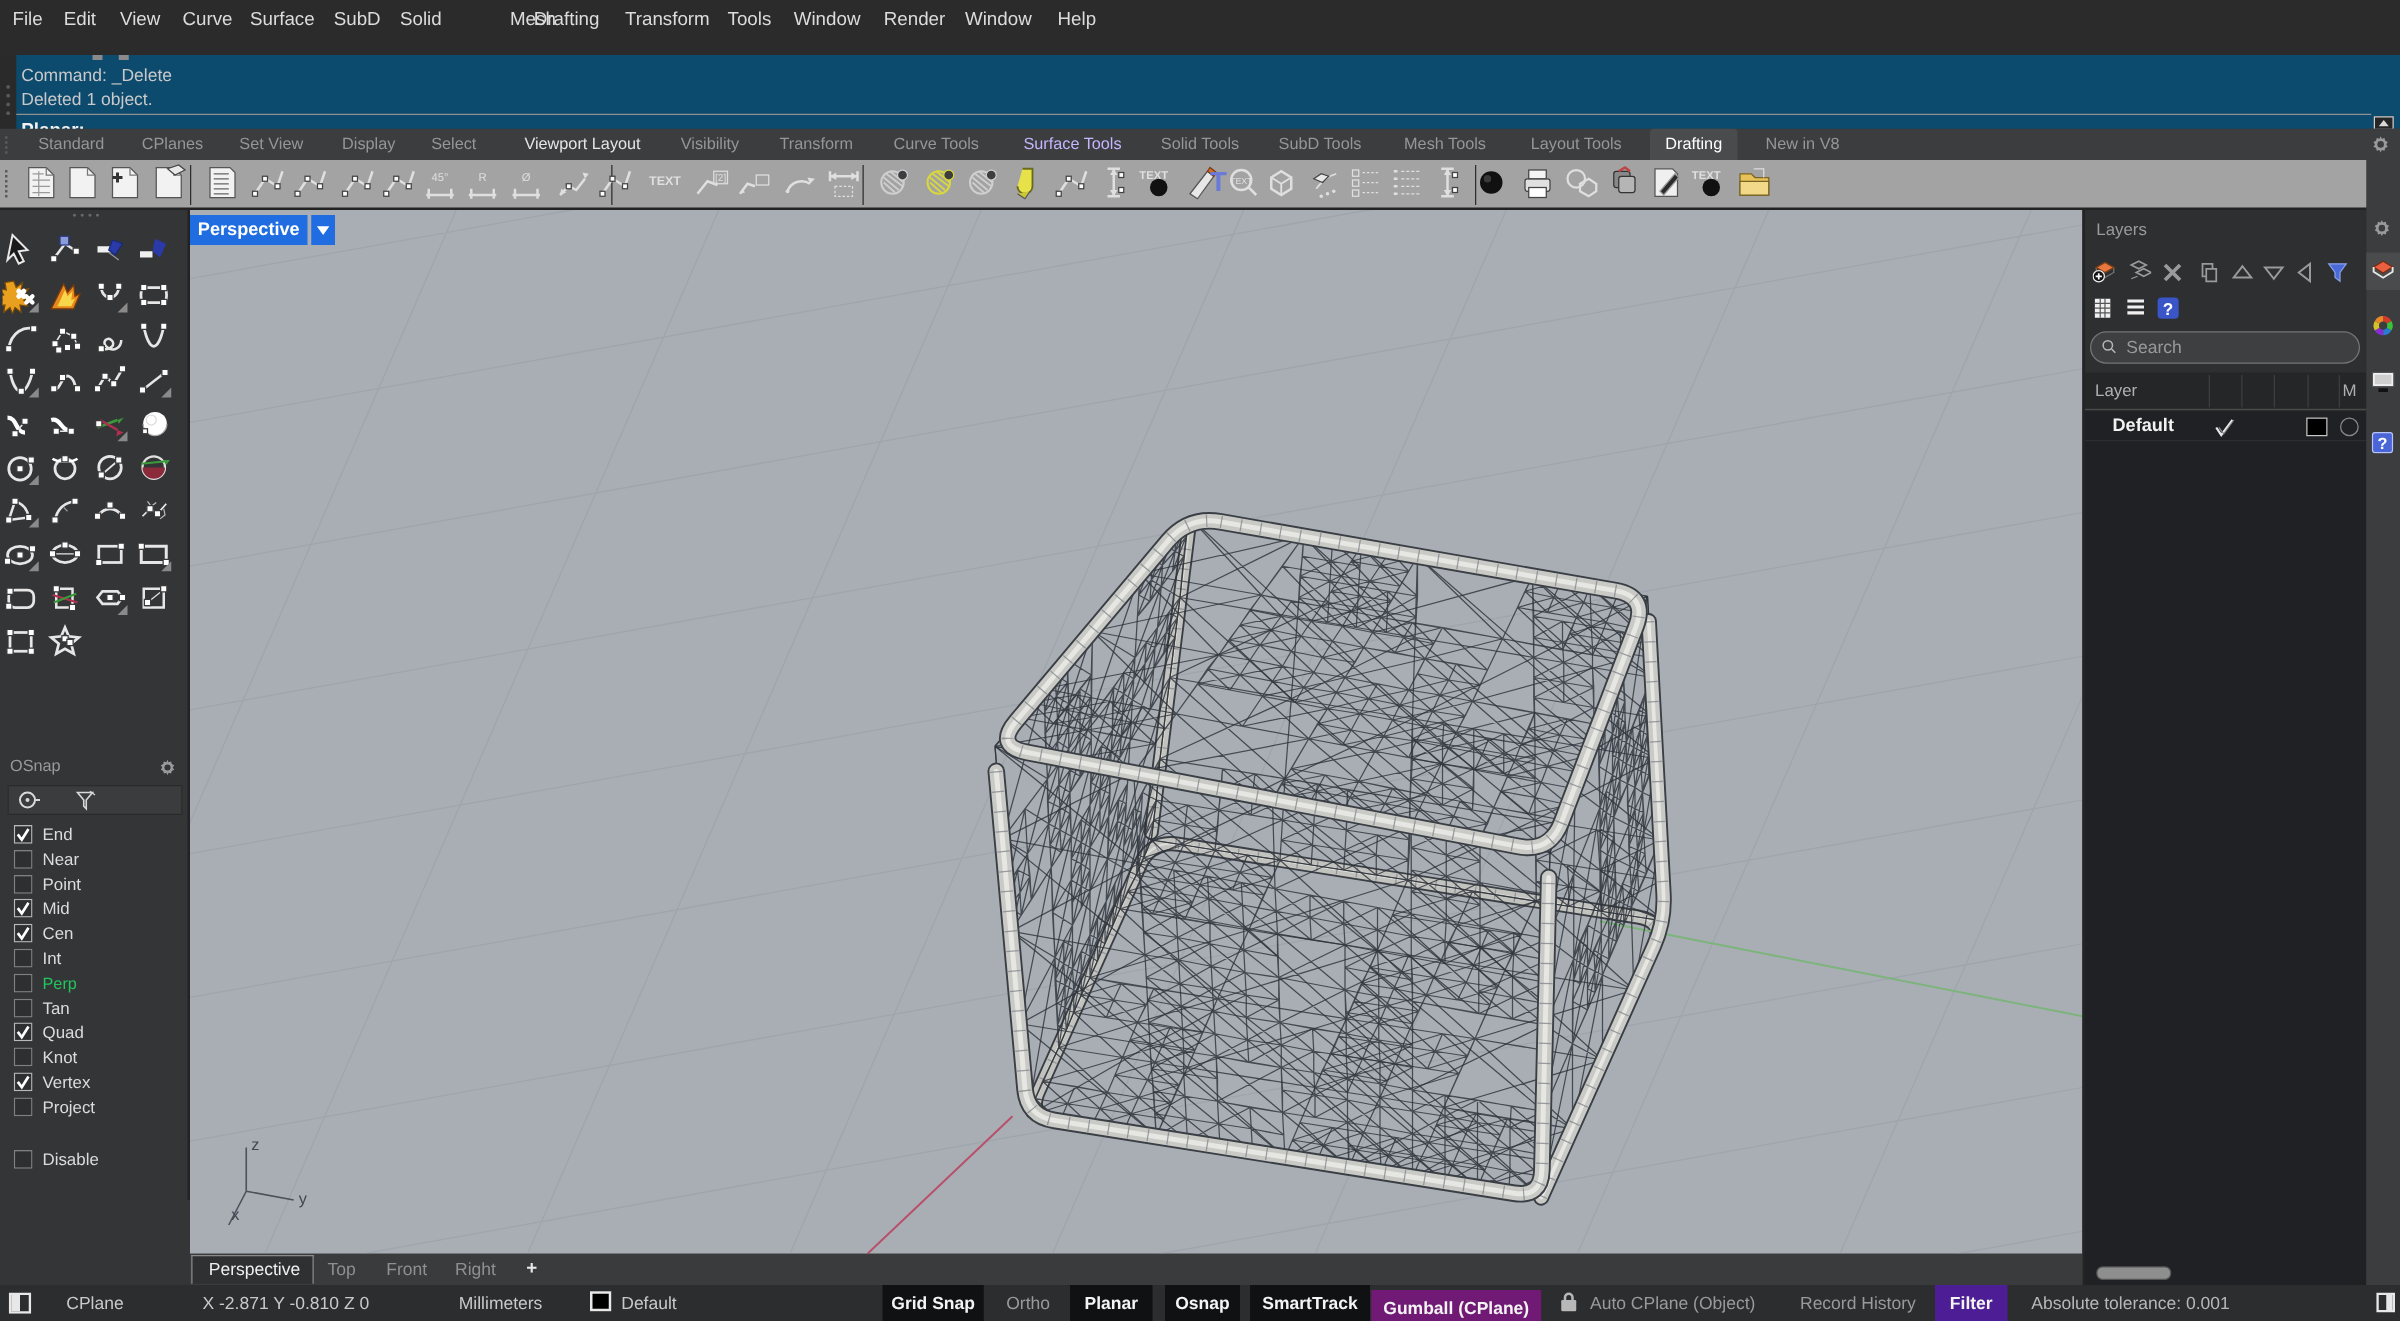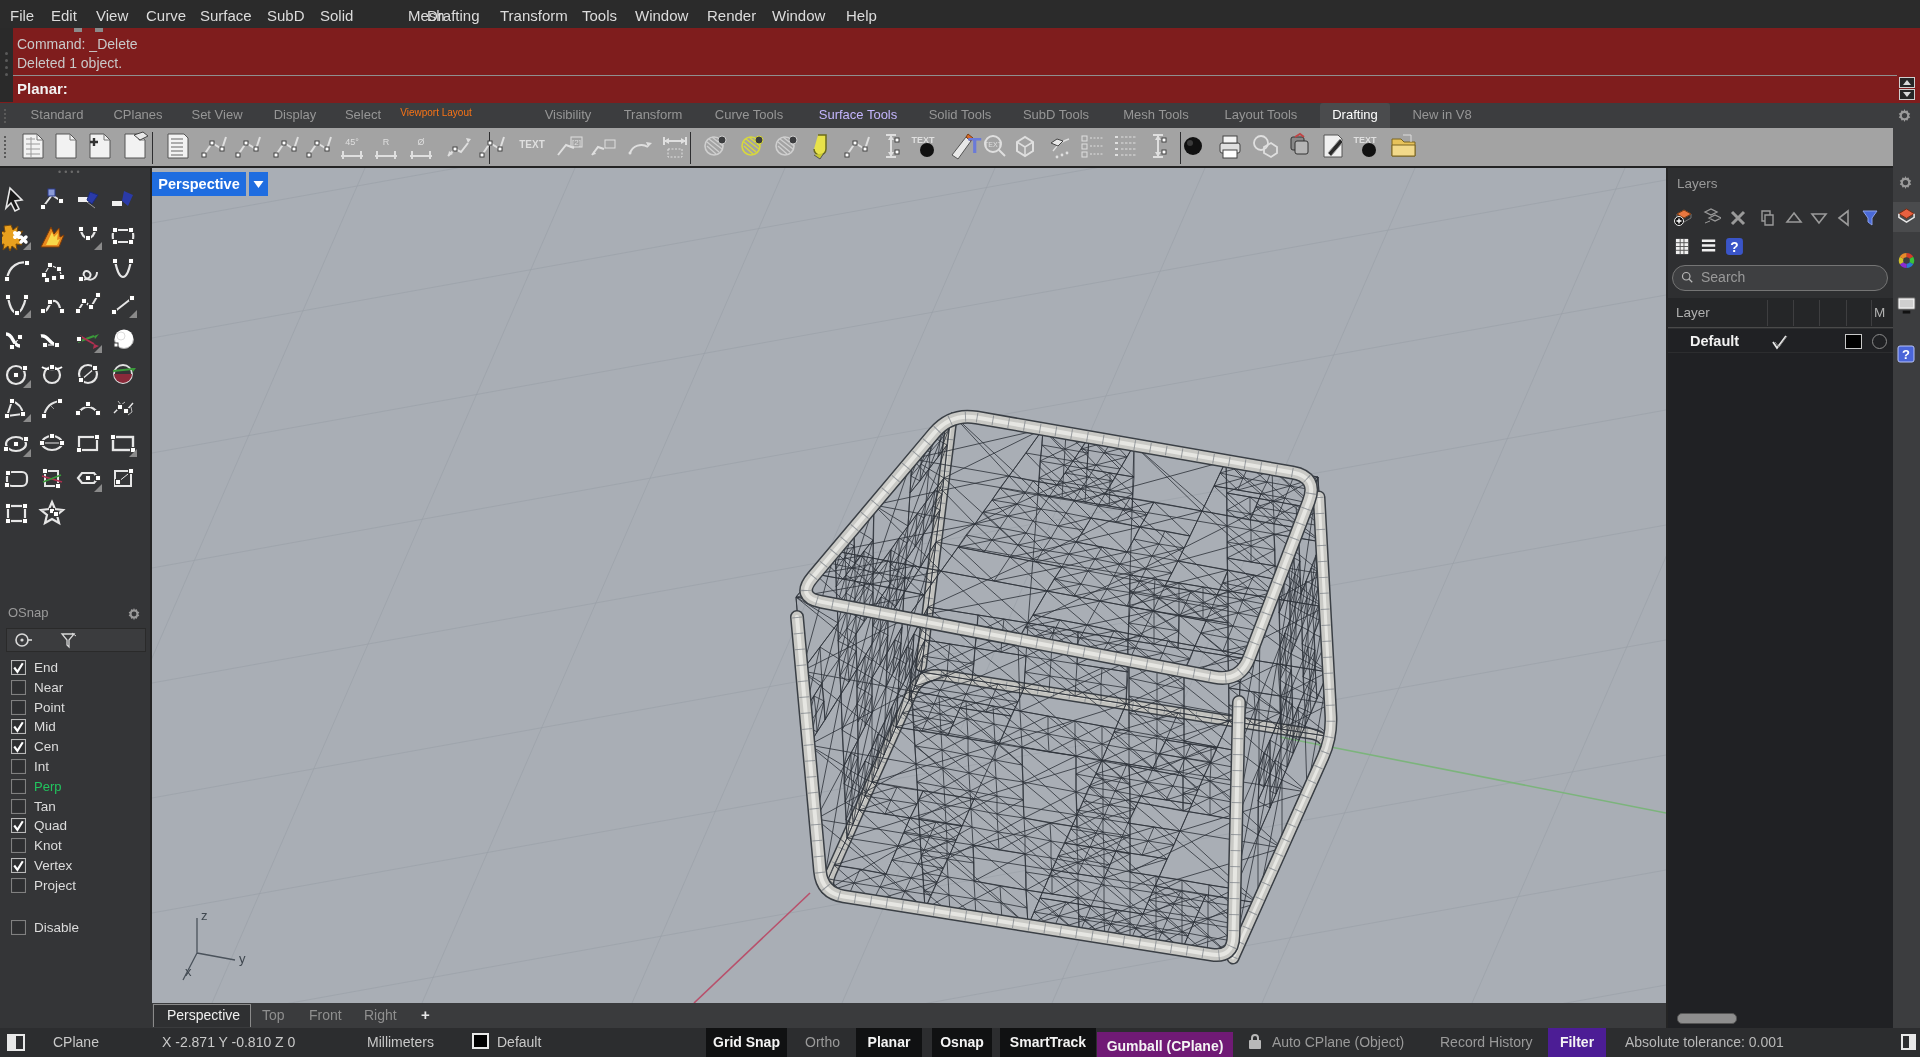--- a/index.html
+++ b/index.html
@@ -19,21 +19,21 @@
  <span class="abs" style="left:372px;top:7px;margin-left:36px;">Mesh</span>
  <span class="abs" style="left:427px;top:7px;">Drafting</span>
  <span class="abs" style="left:500px;top:7px;">Transform</span>
  <span class="abs" style="left:582px;top:7px;">Tools</span>
  <span class="abs" style="left:635px;top:7px;">Window</span>
  <span class="abs" style="left:707px;top:7px;">Render</span>
  <span class="abs" style="left:772px;top:7px;">Window</span>
  <span class="abs" style="left:846px;top:7px;">Help</span>
 </div>
 
-<div class="abs" style="left:0;top:28px;width:1920px;height:86px;background:#7f1d1d;">
+<div class="abs" style="left:0;top:44px;width:1920px;height:86px;background:#0c4a6e;">
  <div class="abs" style="left:0;top:0;width:13px;height:74px;background:#2a2a2a;">
    <div class="abs" style="left:5px;top:24px;width:3px;height:3px;background:#5a5a5a;border-radius:50%;"></div>
    <div class="abs" style="left:5px;top:31px;width:3px;height:3px;background:#5a5a5a;border-radius:50%;"></div>
    <div class="abs" style="left:5px;top:38px;width:3px;height:3px;background:#5a5a5a;border-radius:50%;"></div>
    <div class="abs" style="left:5px;top:45px;width:3px;height:3px;background:#5a5a5a;border-radius:50%;"></div>
  </div>
  <div class="abs" style="left:74px;top:0px;width:8px;height:4px;background:#8a8a8a;"></div>
  <div class="abs" style="left:95px;top:0px;width:8px;height:4px;background:#8a8a8a;"></div>
  <div class="abs" style="left:17px;top:8px;color:#c9c9c9;font-size:14px;">Command: _Delete</div>
  <div class="abs" style="left:17px;top:27px;color:#c9c9c9;font-size:14px;">Deleted 1 object.</div>
@@ -51,21 +51,21 @@
       </div>
 </div>
 
 <div class="abs" style="left:0;top:103px;width:1920px;height:25px;background:#3c3d3f;">
       <div class="abs" style="left:1320px;top:0px;width:70px;height:25px;background:#4a4b4d;border-radius:3px 3px 0 0;"></div>
       <span class="abs" style="left:57px;top:4px;color:#969696;font-size:13px;transform:translateX(-50%);white-space:nowrap;">Standard</span>
       <span class="abs" style="left:138px;top:4px;color:#969696;font-size:13px;transform:translateX(-50%);white-space:nowrap;">CPlanes</span>
       <span class="abs" style="left:217px;top:4px;color:#969696;font-size:13px;transform:translateX(-50%);white-space:nowrap;">Set View</span>
       <span class="abs" style="left:295px;top:4px;color:#969696;font-size:13px;transform:translateX(-50%);white-space:nowrap;">Display</span>
       <span class="abs" style="left:363px;top:4px;color:#969696;font-size:13px;transform:translateX(-50%);white-space:nowrap;">Select</span>
-      <span class="abs" style="left:436px;top:4px;color:#f97316;font-size:10px;transform:translateX(-50%);white-space:nowrap;">Viewport Layout</span>
+      <span class="abs" style="left:466px;top:4px;color:#e5e5e5;font-size:13px;transform:translateX(-50%);white-space:nowrap;">Viewport Layout</span>
       <span class="abs" style="left:568px;top:4px;color:#969696;font-size:13px;transform:translateX(-50%);white-space:nowrap;">Visibility</span>
       <span class="abs" style="left:653px;top:4px;color:#969696;font-size:13px;transform:translateX(-50%);white-space:nowrap;">Transform</span>
       <span class="abs" style="left:749px;top:4px;color:#969696;font-size:13px;transform:translateX(-50%);white-space:nowrap;">Curve Tools</span>
       <span class="abs" style="left:858px;top:4px;color:#c4b5fd;font-size:13px;transform:translateX(-50%);white-space:nowrap;">Surface Tools</span>
       <span class="abs" style="left:960px;top:4px;color:#969696;font-size:13px;transform:translateX(-50%);white-space:nowrap;">Solid Tools</span>
       <span class="abs" style="left:1056px;top:4px;color:#969696;font-size:13px;transform:translateX(-50%);white-space:nowrap;">SubD Tools</span>
       <span class="abs" style="left:1156px;top:4px;color:#969696;font-size:13px;transform:translateX(-50%);white-space:nowrap;">Mesh Tools</span>
       <span class="abs" style="left:1261px;top:4px;color:#969696;font-size:13px;transform:translateX(-50%);white-space:nowrap;">Layout Tools</span>
       <span class="abs" style="left:1355px;top:4px;color:#ffffff;font-size:13px;transform:translateX(-50%);white-space:nowrap;">Drafting</span>
       <span class="abs" style="left:1442px;top:4px;color:#969696;font-size:13px;transform:translateX(-50%);white-space:nowrap;">New in V8</span>

